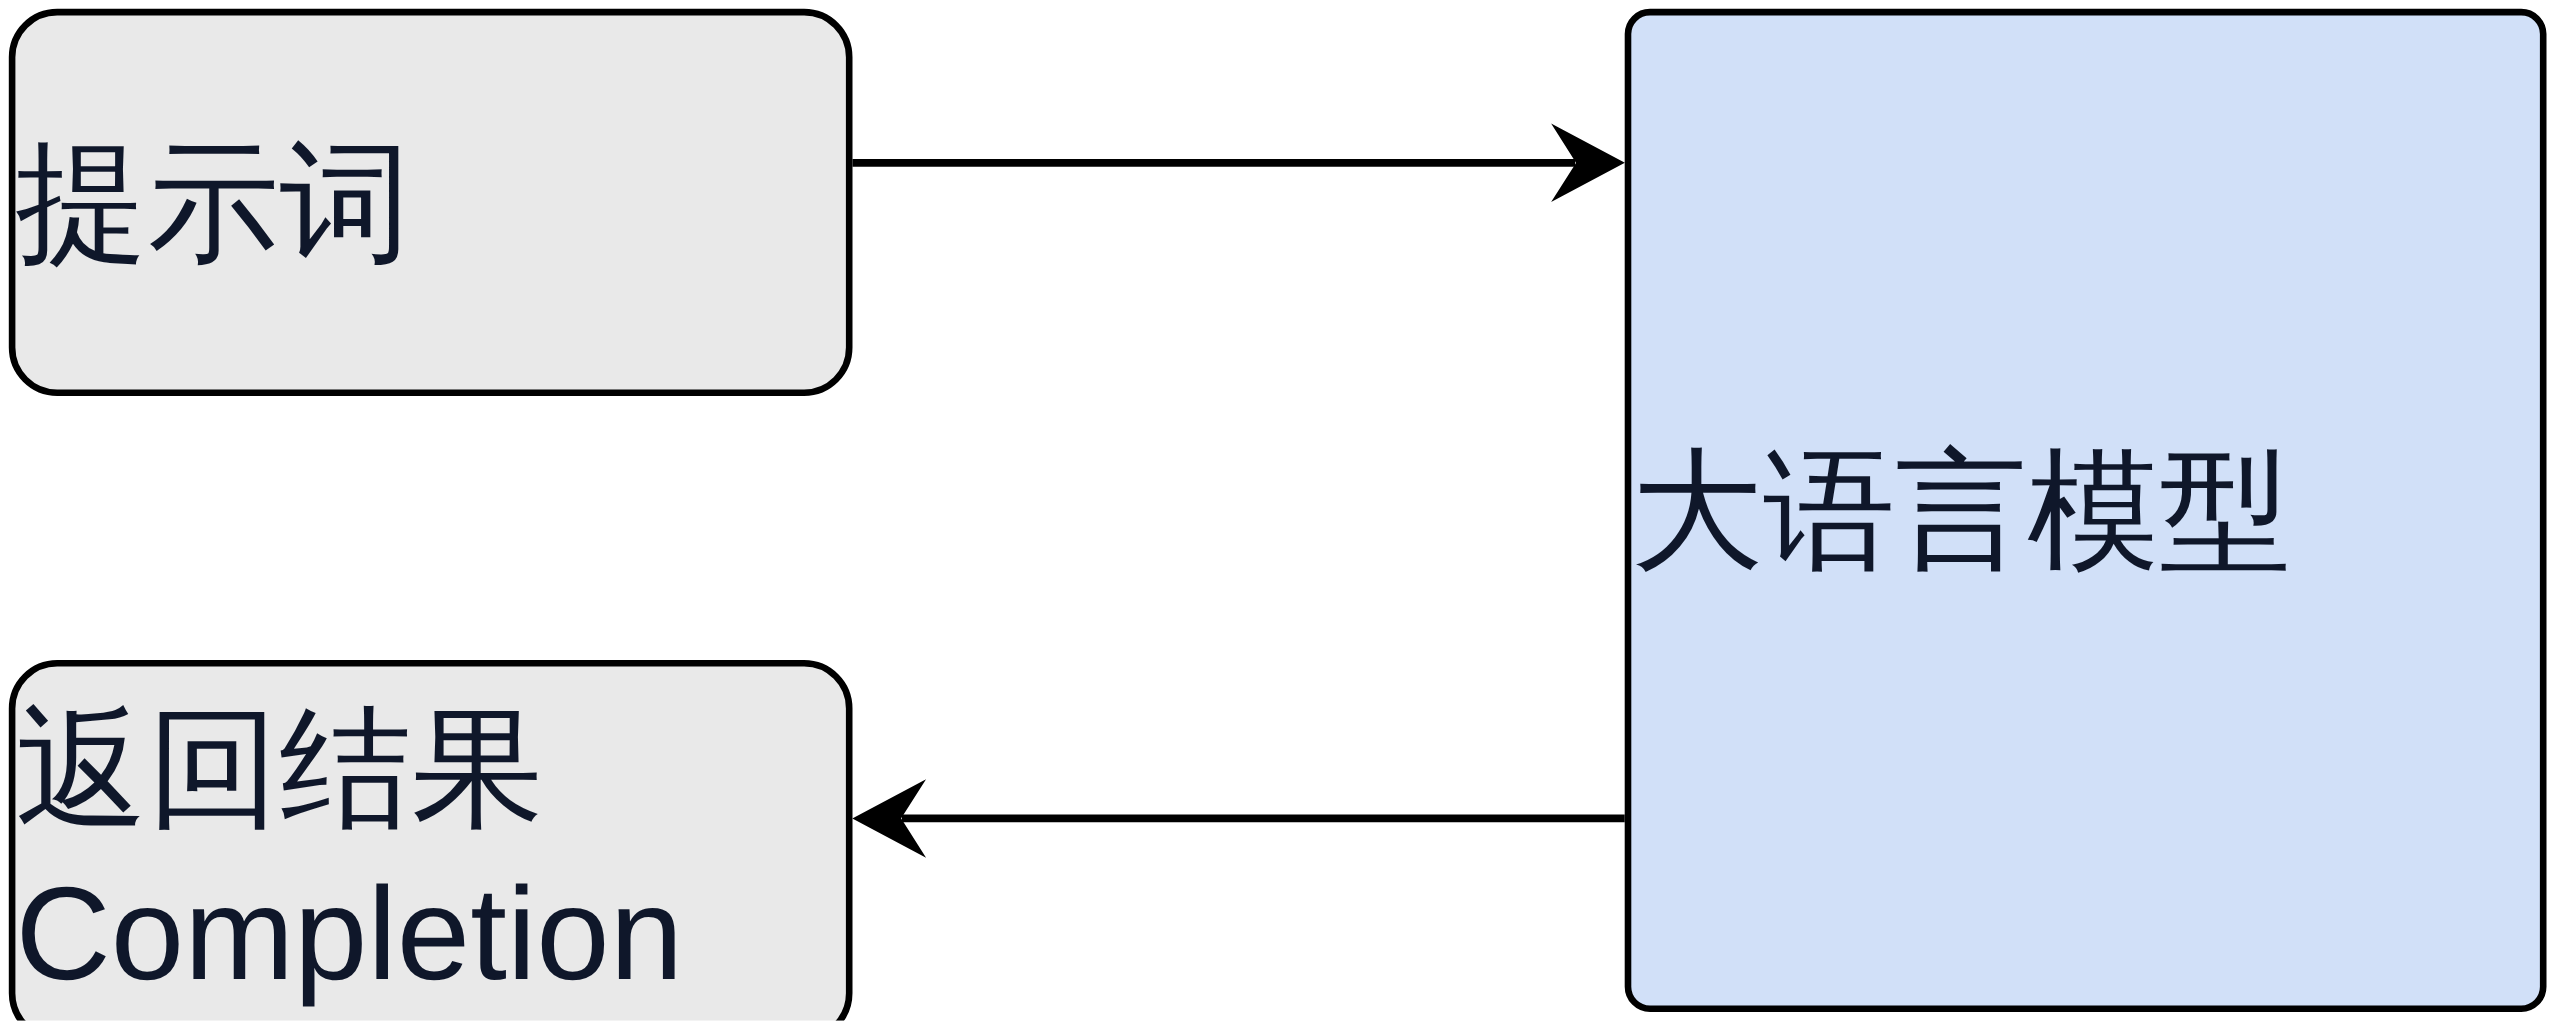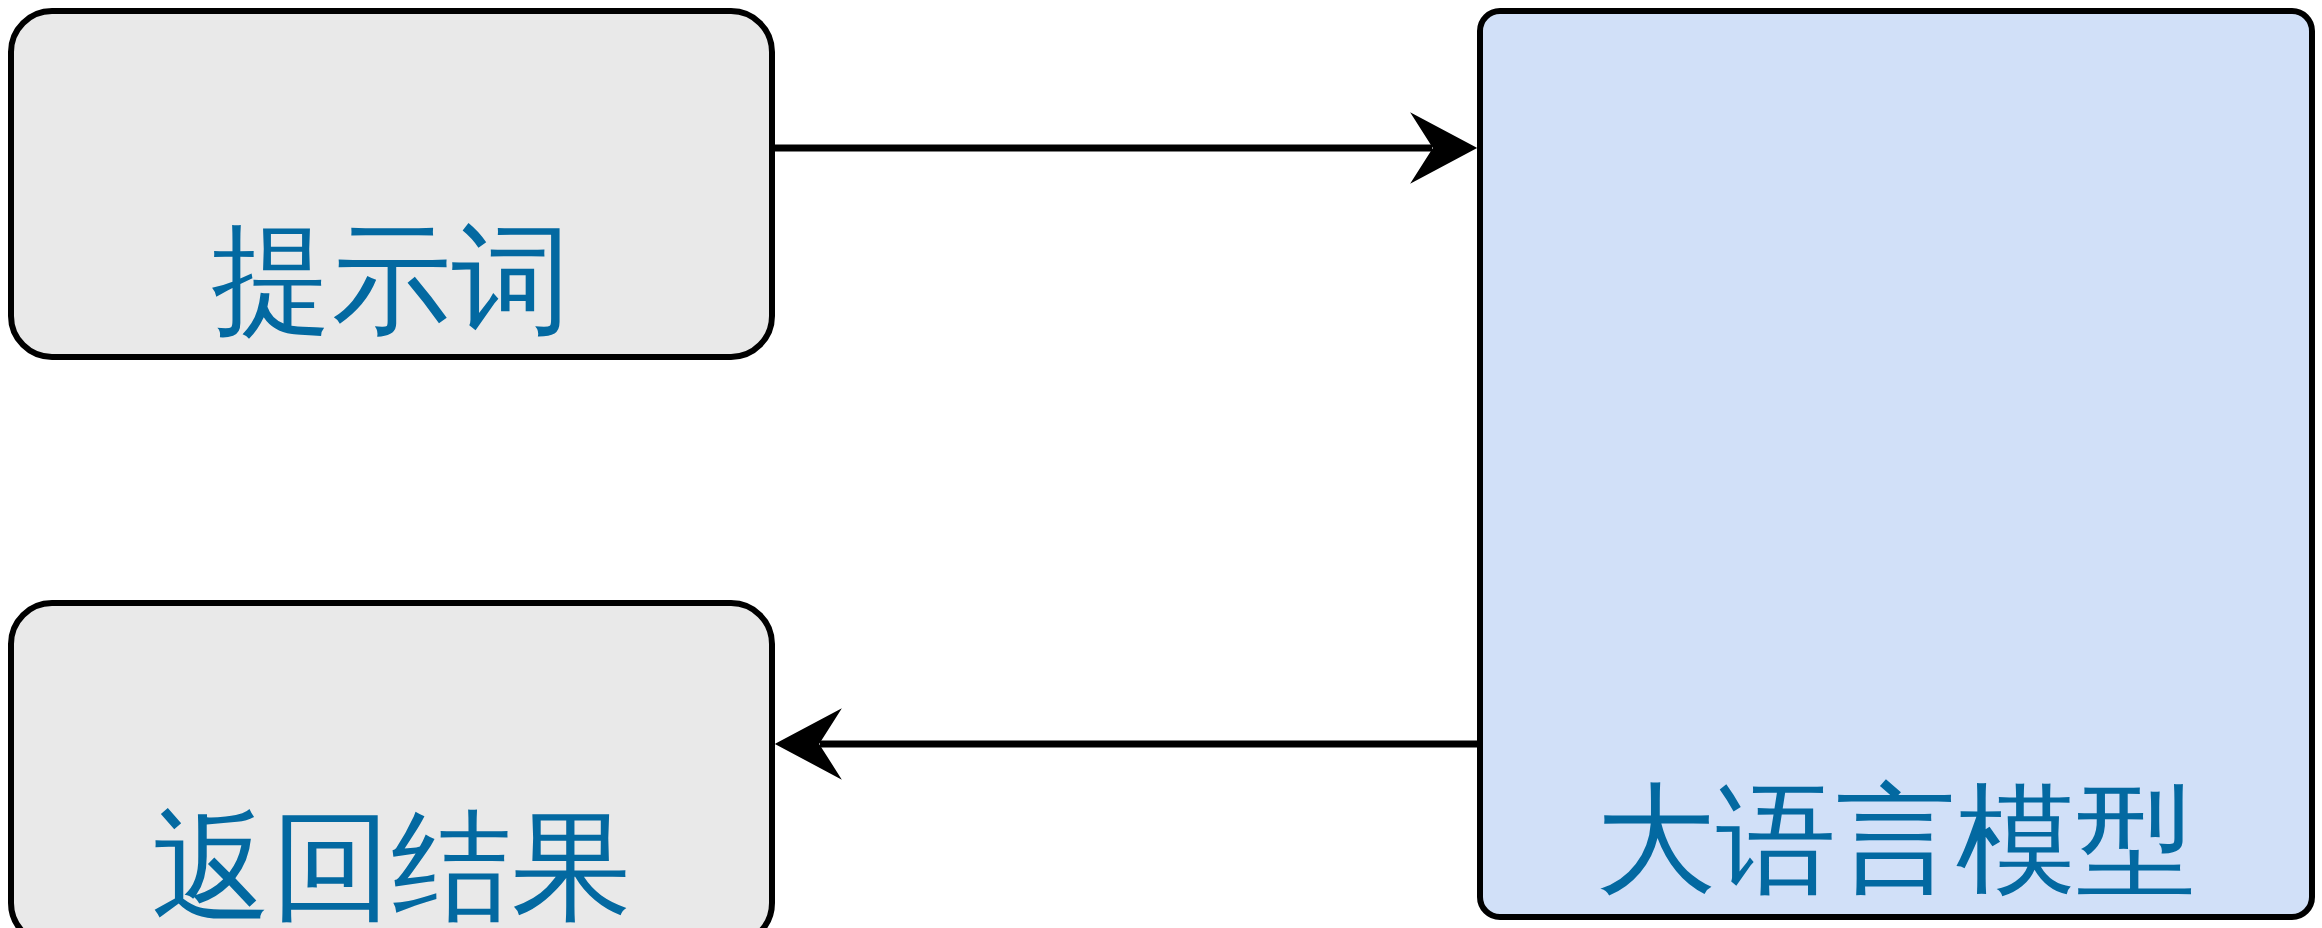--- a/index.html
+++ b/index.html
@@ -13,25 +13,25 @@
     height: 928px;
     background: #ffffff;
     font-family: "Liberation Sans", "DejaVu Sans", sans-serif;
     overflow: hidden;
   }
   .node {
     position: absolute;
     box-sizing: border-box;
     border: 6px solid #000000;
     display: flex;
-    flex-direction: row;
-    align-items: flex-end;
+    flex-direction: column;
+    align-items: flex-start;
     justify-content: center;
     text-align: center;
-    color: #0369a1;
+    color: #0f172a;
   }
   .node .line {
     font-size: 120px;
     line-height: 150px;
     white-space: nowrap;
   }
   #node-prompt {
     left: 8px;
     top: 8px;
     width: 767px;
@@ -77,19 +77,20 @@
       <path d="M 777,744 L 839,711 L 818,744 L 839,777 Z" fill="#000000" stroke="#000000" stroke-width="2"></path>
     </g>
   </svg>
 
   <div class="node" id="node-prompt">
     <div class="line">提示词</div>
   </div>
 
   <div class="node" id="node-completion">
     <div class="line">返回结果</div>
+    <div class="line">Completion</div>
   </div>
 
   <div class="node" id="node-llm">
     <div class="line">大语言模型</div>
   </div>
 
 </div>
 
 </body></html>

